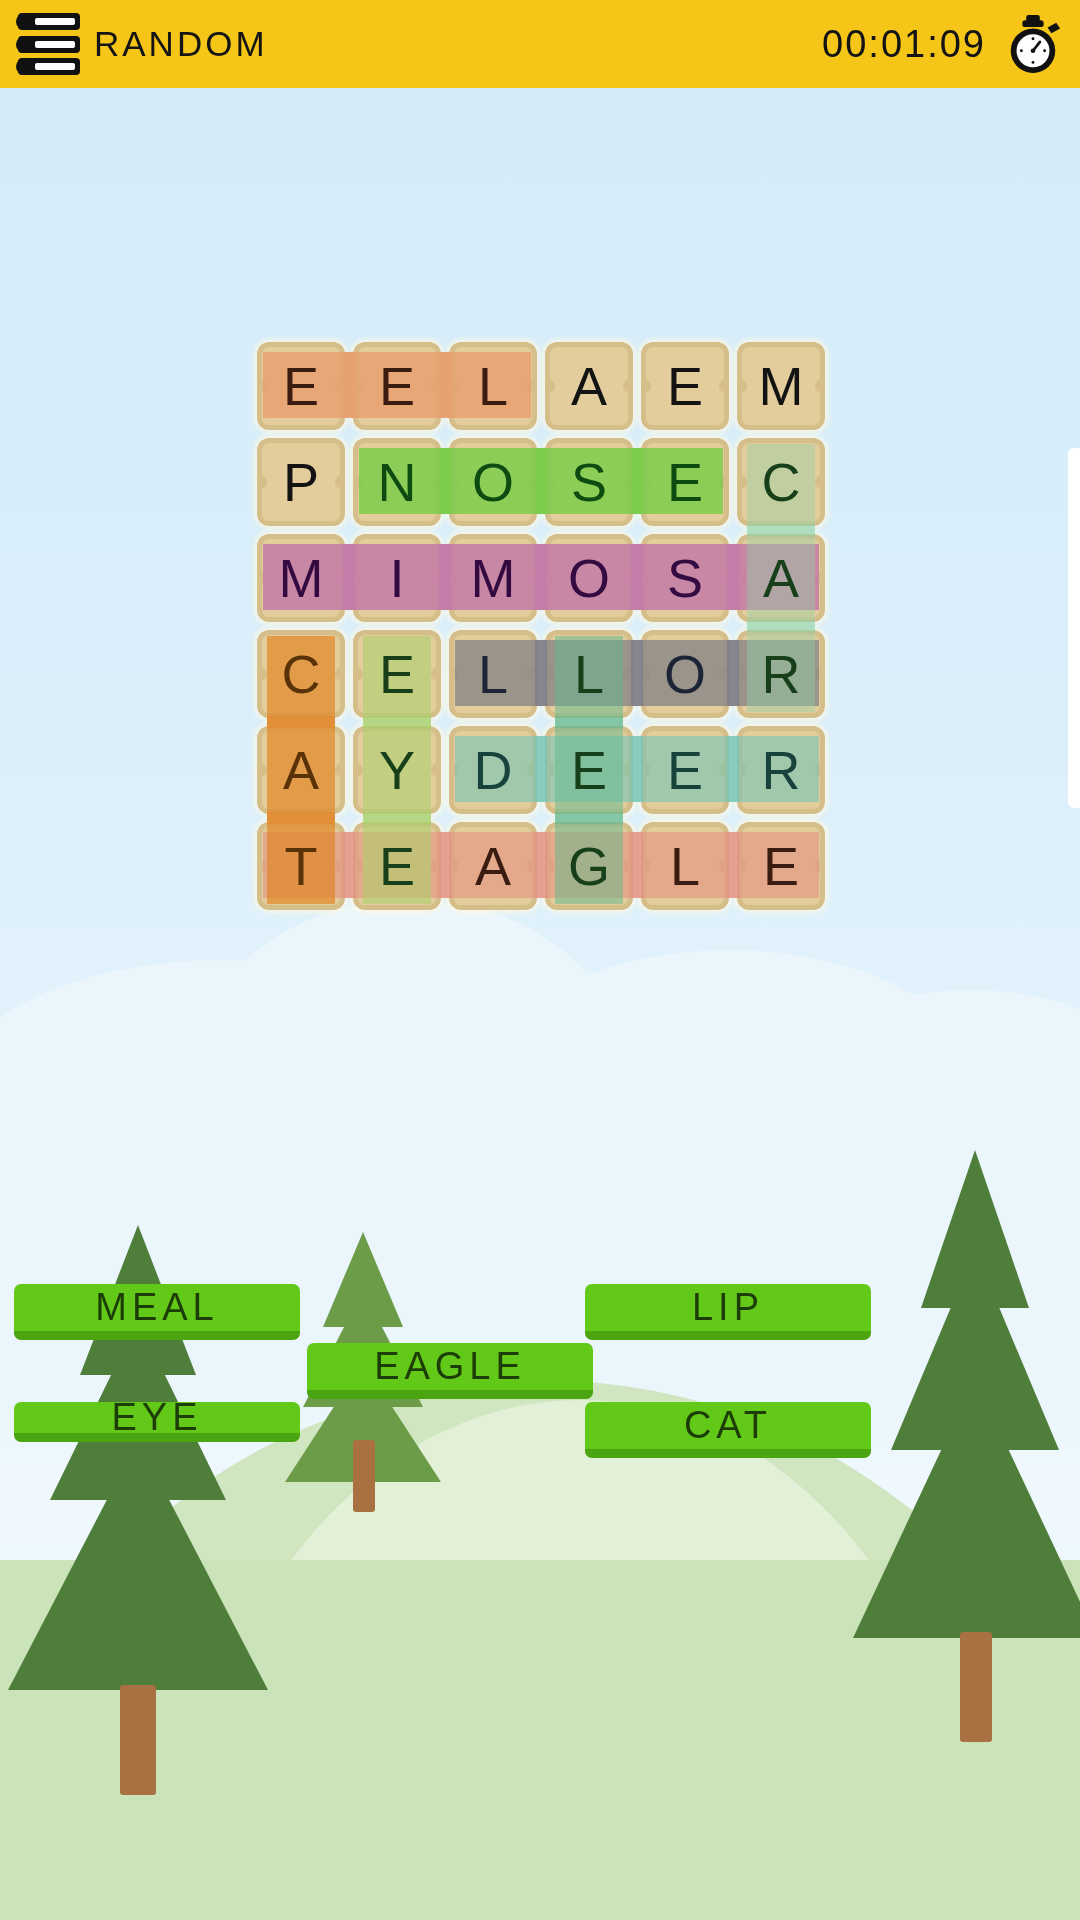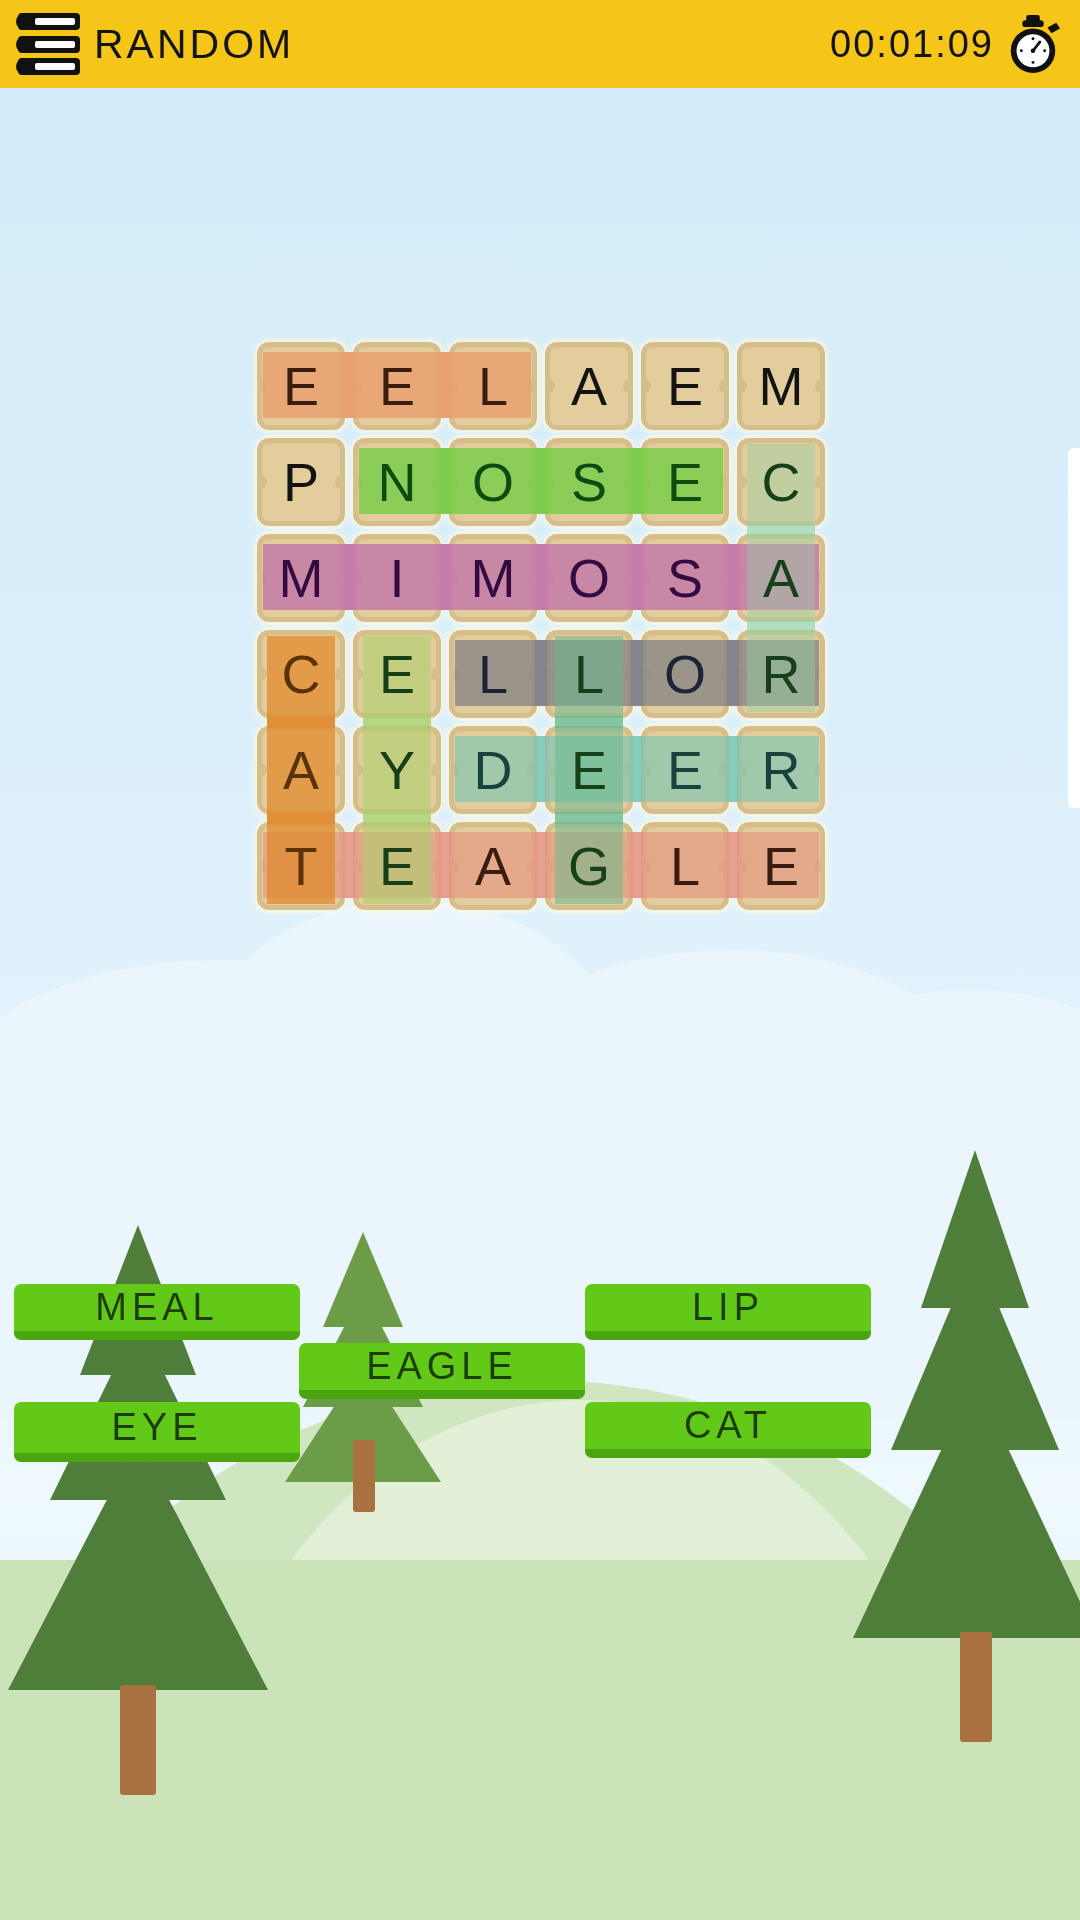--- a/index.html
+++ b/index.html
@@ -64,31 +64,31 @@
   }
   .mi-dot {
     width:17px; height:17px; border-radius:50%; background:#111;
     margin-left:-2px;
   }
   .mi-bar {
     height:7px; background:#fdfdfd; border-radius:2px;
     flex:1; margin:0 5px 0 2px;
   }
   #title-text {
-    font-size:41px; letter-spacing:3px; color:#141414;
+    font-size:35px; letter-spacing:3px; color:#141414;
     margin-left:14px; font-weight:400; white-space:nowrap;
   }
   #counter-text {
     position:absolute; left:0; right:0; text-align:center;
     font-size:38px; letter-spacing:2px; color:#141414;
     pointer-events:none;
   }
   #timer-wrap {
     margin-left:auto; display:flex; align-items:center;
-    margin-right:16px; gap:8px;
+    margin-right:16px; gap:16px;
   }
   #timer-text { font-size:38px; letter-spacing:2px; color:#141414; }
   #stopwatch-icon { width:62px; height:62px; flex:0 0 auto; }
 
   
   #grid-wrap {
     position:absolute; left:253px; top:338px; z-index:10;
   }
   #grid { display:grid; grid-template-columns:repeat(6, 96px); }
   .cell {
@@ -401,17 +401,17 @@
         <div class="hl" style="right: 10px; background: rgb(228, 144, 128); opacity: 0.6;"></div>
         <span class="letter" style="color: rgb(58, 28, 16);">E</span>
       </div>
     </div>
 </div>
 
 <div id="scroll-hint"></div>
 
 <div id="word-list">
     <div class="word-btn" style="left: 14px; top: 1284px; width: 286px; height: 56px;">MEAL</div>
-    <div class="word-btn" style="left: 299px; top: 1343px; width: 286px; height: 56px;">EAGLE</div>
+    <div class="word-btn" style="left: 307px; top: 1343px; width: 286px; height: 56px;">EAGLE</div>
     <div class="word-btn" style="left: 585px; top: 1284px; width: 286px; height: 56px;">LIP</div>
-    <div class="word-btn" style="left: 14px; top: 1402px; width: 286px; height: 60px;">EYE</div>
+    <div class="word-btn" style="left: 14px; top: 1402px; width: 286px; height: 40px;">EYE</div>
     <div class="word-btn" style="left: 585px; top: 1402px; width: 286px; height: 56px;">CAT</div>
   </div>
 
 </body></html>

